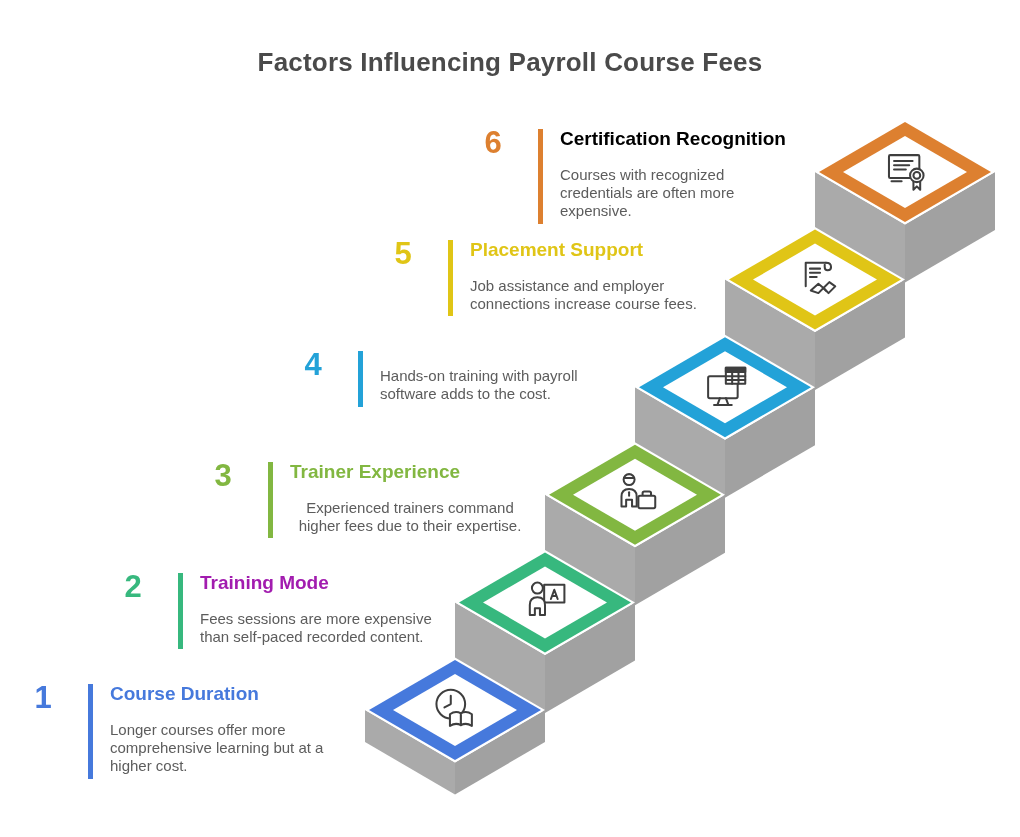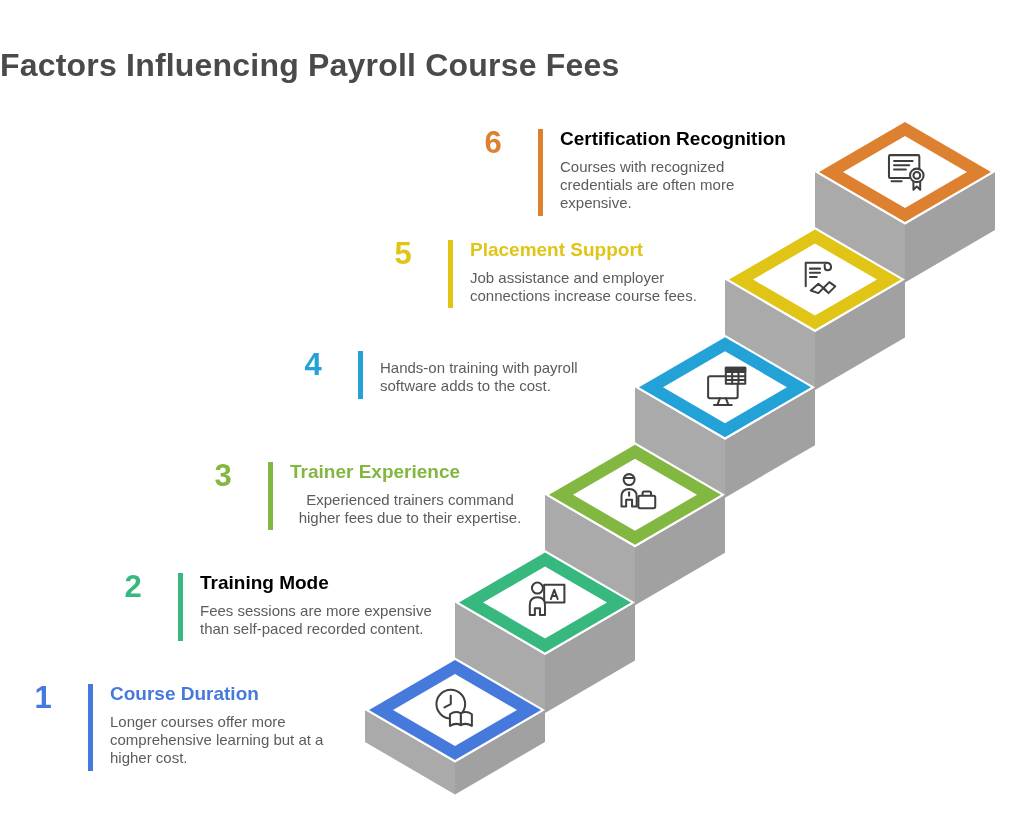--- a/index.html
+++ b/index.html
@@ -1,26 +1,26 @@
 <!DOCTYPE html>
 <html><head>
 <meta charset="utf-8">
 <style>
   html,body{margin:0;padding:0;background:#ffffff;}
   .canvas{position:relative;width:1020px;height:837px;background:#ffffff;overflow:hidden;
           font-family:"Liberation Sans", sans-serif;}
-  .page-title{position:absolute;top:47px;left:0;width:100%;margin:0;text-align:left;
-              font-size:32px;font-weight:bold;color:#4a4a4a;letter-spacing:.2px;}
+  .page-title{position:absolute;top:47px;left:0;width:100%;margin:0;text-align:center;
+              font-size:26px;font-weight:bold;color:#4a4a4a;letter-spacing:.2px;}
   #stairs{position:absolute;left:0;top:0;width:1020px;height:837px;}
   .item{position:absolute;display:flex;align-items:flex-start;}
   .item .num{width:38px;text-align:center;font-size:31px;font-weight:bold;line-height:1;margin-top:-2px;}
   .item .bar{width:5px;align-self:stretch;margin:0 0 0 26px;}
   .item .txt{margin-left:17px;padding-bottom:3px;}
   .item .ttl{font-size:19px;font-weight:bold;line-height:1.1;}
-  .item .dsc{margin-top:8px;font-size:15px;line-height:1.22;color:#5c5c5c;}
+  .item .dsc{margin-top:16px;font-size:15px;line-height:1.22;color:#5c5c5c;}
   
   .item:nth-of-type(1){left:24px;top:684px;} .item:nth-of-type(1) .dsc{max-width:238px;}
   .item:nth-of-type(2){left:114px;top:573px;} .item:nth-of-type(2) .dsc{max-width:255px;}
   .item:nth-of-type(3){left:204px;top:462px;} .item:nth-of-type(3) .dsc{max-width:240px;text-align:center;}
   .item:nth-of-type(4){left:294px;top:351px;} .item:nth-of-type(4) .dsc{max-width:220px;}
   .item:nth-of-type(5){left:384px;top:240px;} .item:nth-of-type(5) .dsc{max-width:255px;}
   .item:nth-of-type(6){left:474px;top:129px;} .item:nth-of-type(6) .dsc{max-width:200px;}
 </style>
 </head>
 <body>
@@ -143,21 +143,21 @@
     <div class="bar" style="background: rgb(70, 121, 220);"></div>
     <div class="txt">
       <div class="ttl" style="color: rgb(70, 121, 220);">Course Duration</div>
       <div class="dsc">Longer courses offer more comprehensive learning but at a higher cost.</div>
     </div>
   </div>
   <div class="item">
     <div class="num" style="color: rgb(55, 184, 126);">2</div>
     <div class="bar" style="background: rgb(55, 184, 126);"></div>
     <div class="txt">
-      <div class="ttl" style="color: #000000;">Training Mode</div>
+      <div class="ttl" style="color: #a21caf;">Training Mode</div>
       <div class="dsc">Fees sessions are more expensive than self-paced recorded content.</div>
     </div>
   </div>
   <div class="item">
     <div class="num" style="color: rgb(130, 183, 65);">3</div>
     <div class="bar" style="background: rgb(130, 183, 65);"></div>
     <div class="txt">
       <div class="ttl" style="color: rgb(130, 183, 65);">Trainer Experience</div>
       <div class="dsc">Experienced trainers command higher fees due to their expertise.</div>
     </div>

